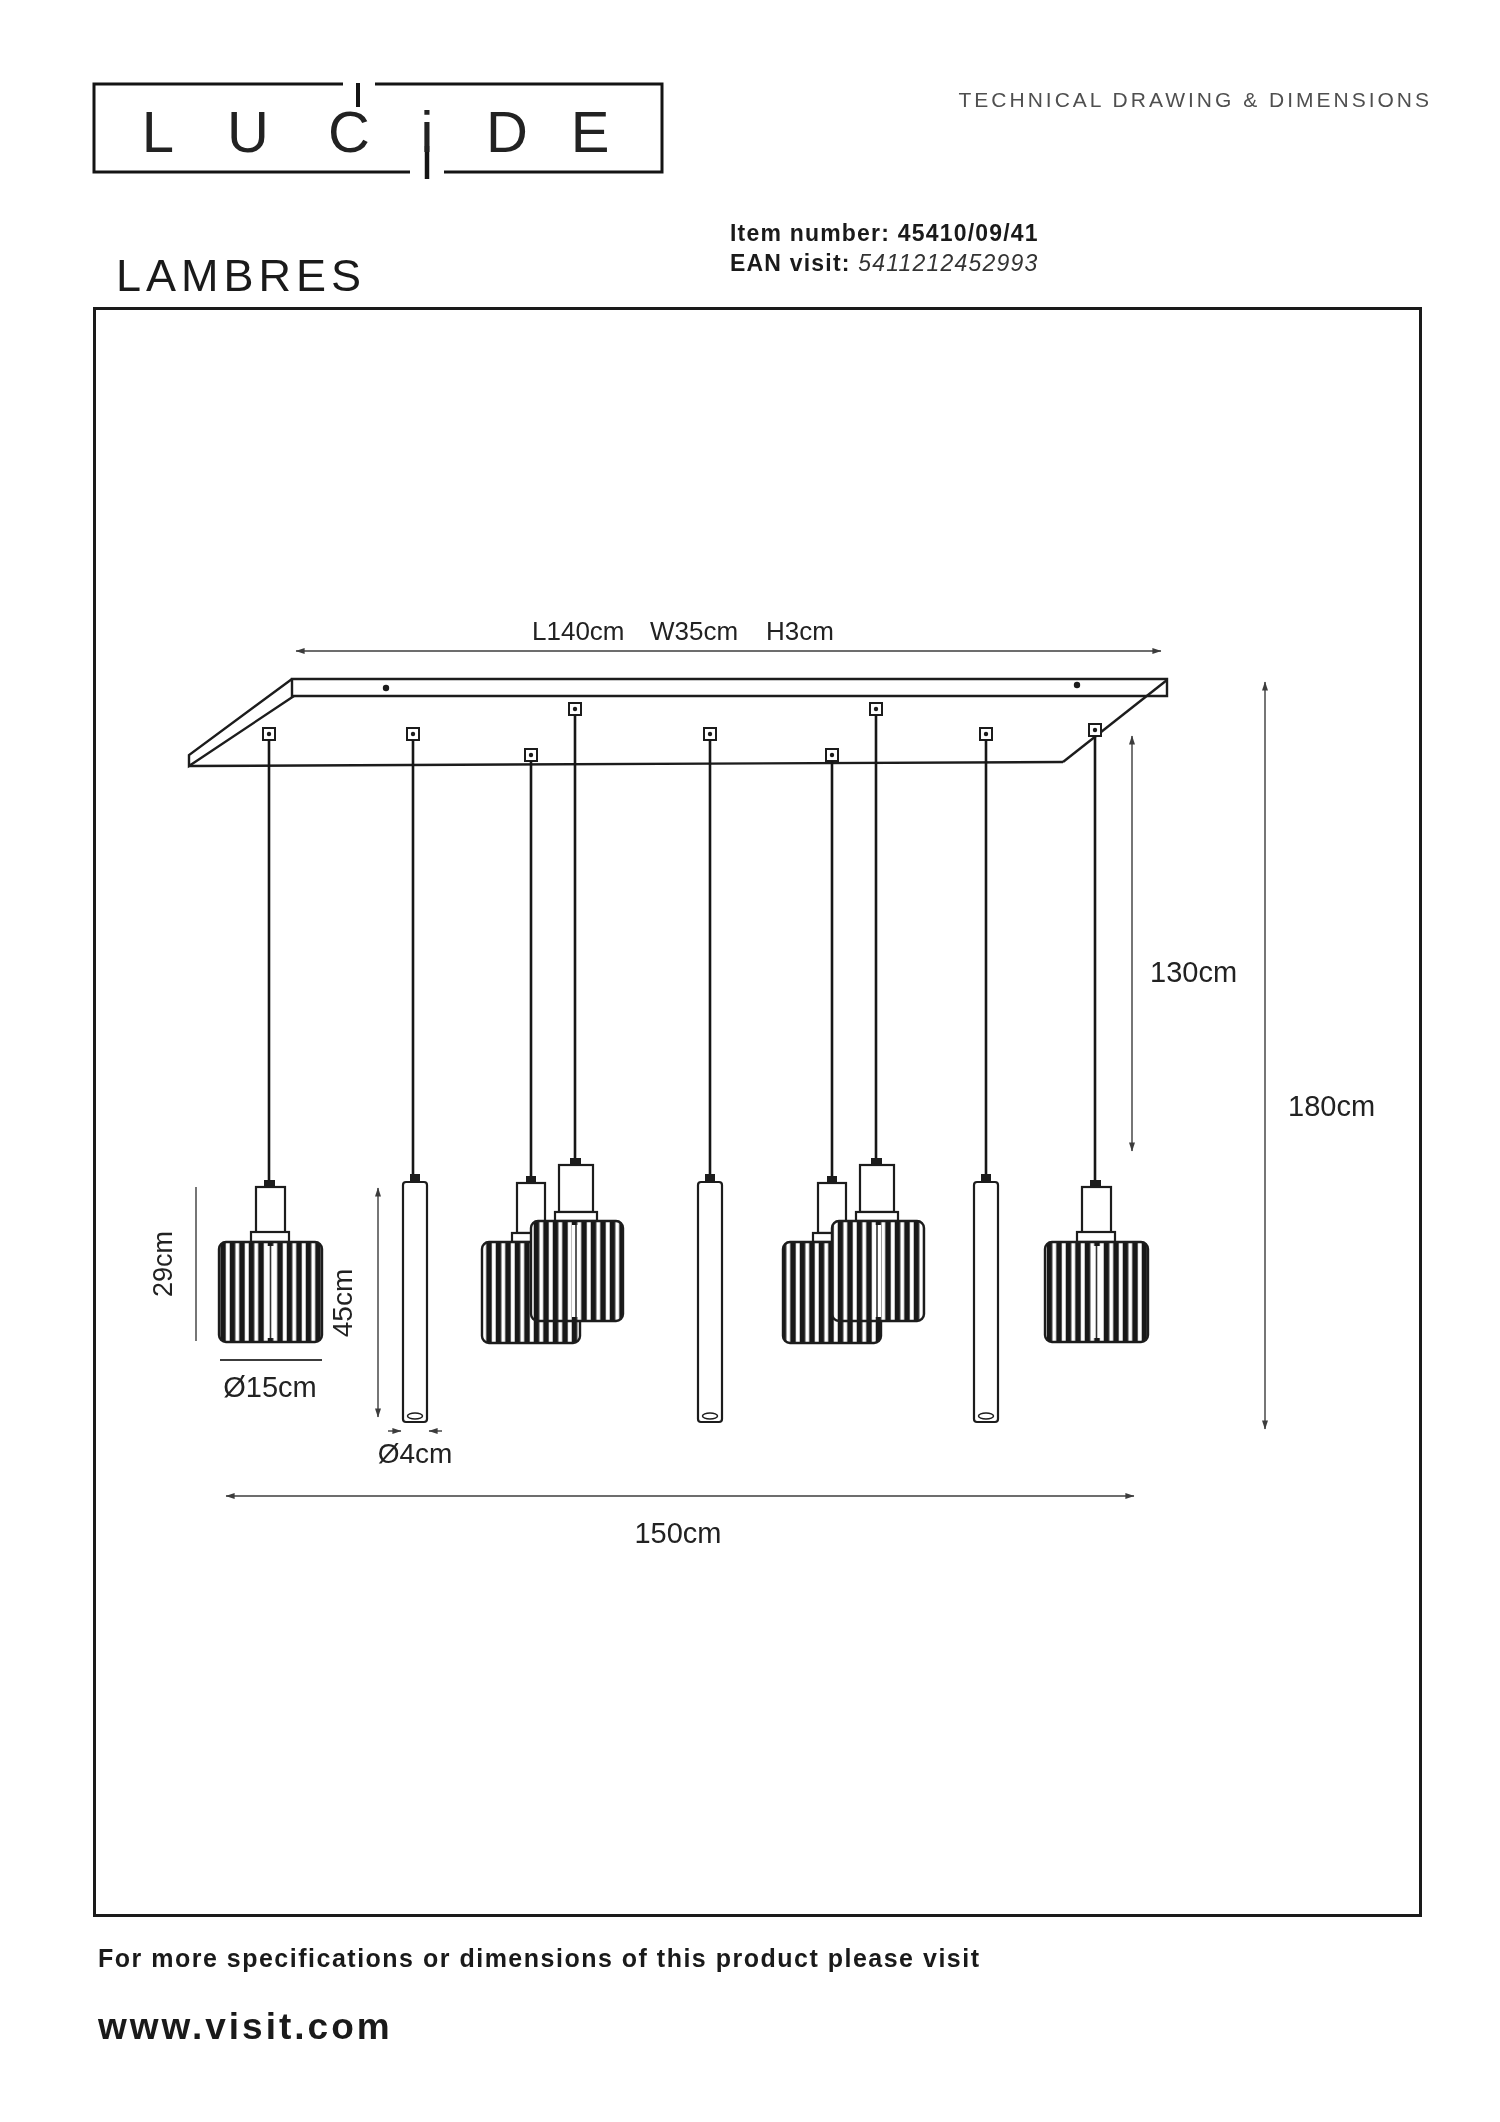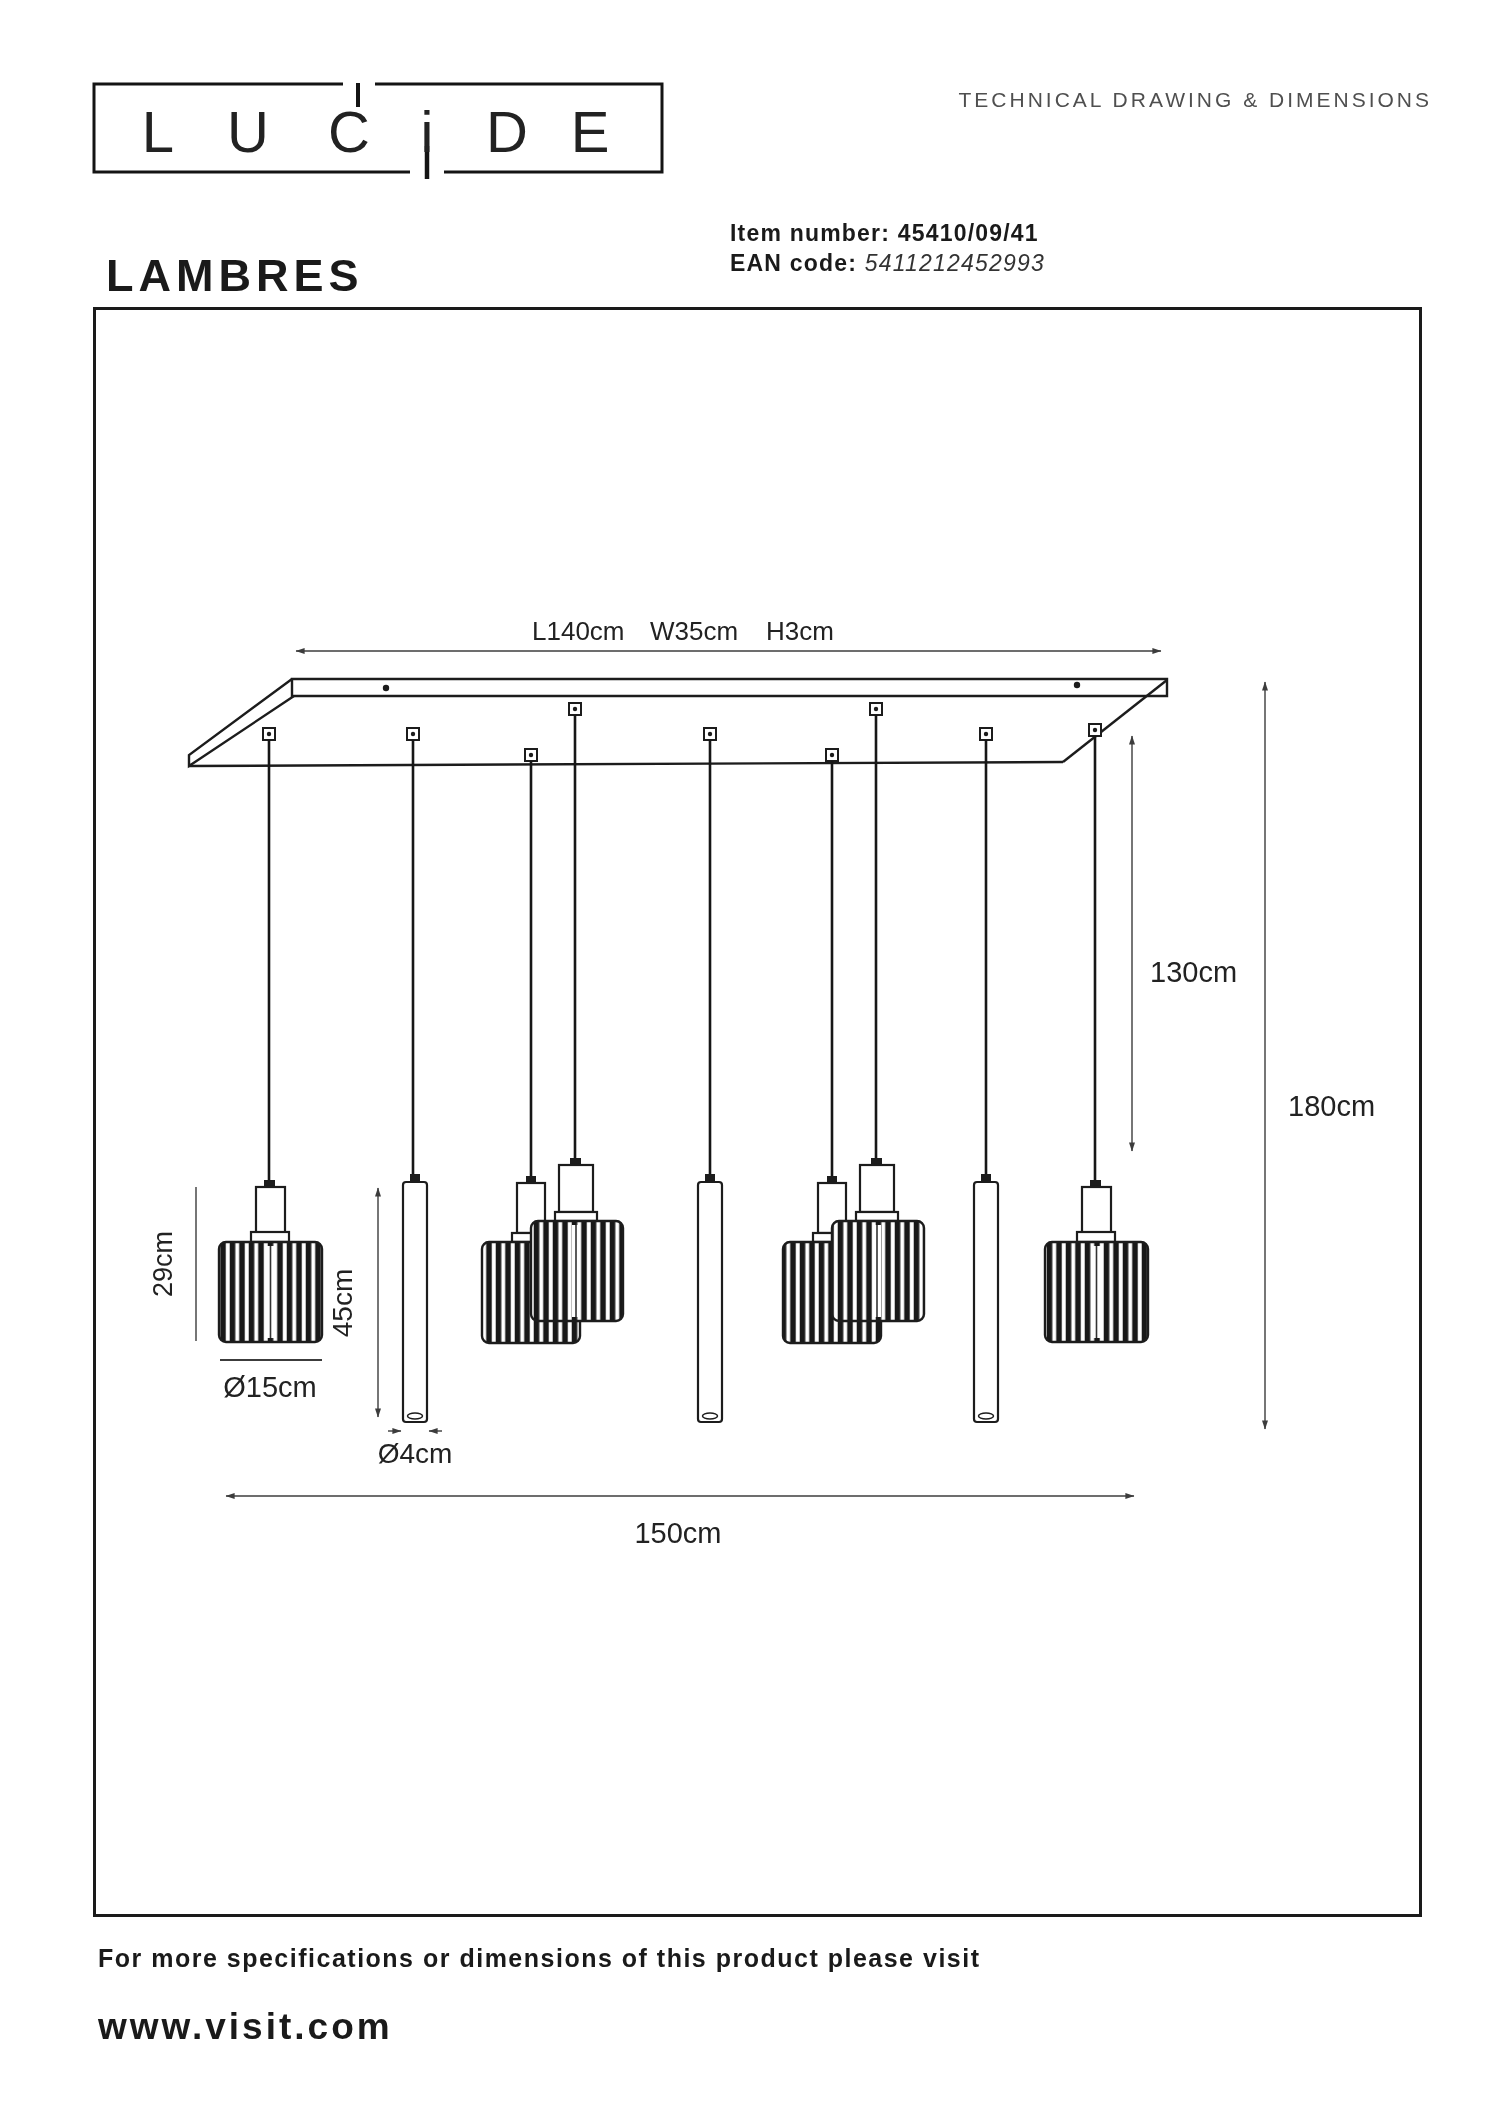--- a/index.html
+++ b/index.html
@@ -6,21 +6,21 @@
   .page{
     position:relative;width:1500px;height:2122px;background:#ffffff;
     font-family:"Liberation Sans",sans-serif;color:#1a1a1a;overflow:hidden;
   }
   .abs{position:absolute;}
   .tagline{
     top:88px;right:68px;font-size:21px;letter-spacing:3px;color:#4f4f4f;
     text-align:center;white-space:nowrap;
   }
   .product-name{
-    top:250px;left:106px;font-size:45px;font-weight:bold;letter-spacing:5px;
+    top:250px;left:116px;font-size:45px;font-weight:normal;letter-spacing:5px;
     white-space:nowrap;
     text-align:center;
   }
   .codes{top:218px;left:730px;line-height:30px;white-space:nowrap;}
   .code-row{font-size:23px;letter-spacing:1.2px;}
   .code-row .lbl{font-weight:bold;}
   .code-row .val-bold{font-weight:bold;}
   .code-row .val{color:#333;font-weight:normal;font-style:italic;}
   .footer-note{
     top:1944px;left:98px;font-size:25px;font-weight:600;letter-spacing:1.5px;
@@ -57,21 +57,21 @@
 
   <div class="abs tagline">TECHNICAL DRAWING &amp; DIMENSIONS</div>
   <div class="abs product-name">LAMBRES</div>
 
   <div class="abs codes">
     <div class="code-row">
       <span class="lbl">Item number:</span>
       <span class="val-bold">45410/09/41</span>
     </div>
     <div class="code-row">
-      <span class="lbl">EAN code:</span>
+      <span class="lbl">EAN visit:</span>
       <span class="val">5411212452993</span>
     </div>
   </div>
 
   <svg class="abs" style="left:93px;top:307px;" width="1329" height="1610" viewBox="93 307 1329 1610">
     <defs>
       <pattern id="ribs" width="9.5" height="10" patternUnits="userSpaceOnUse">
         <rect width="9.5" height="10" fill="#ffffff"></rect>
         <rect x="1.7" width="5.6" height="10" fill="#181818"></rect>
       </pattern>

